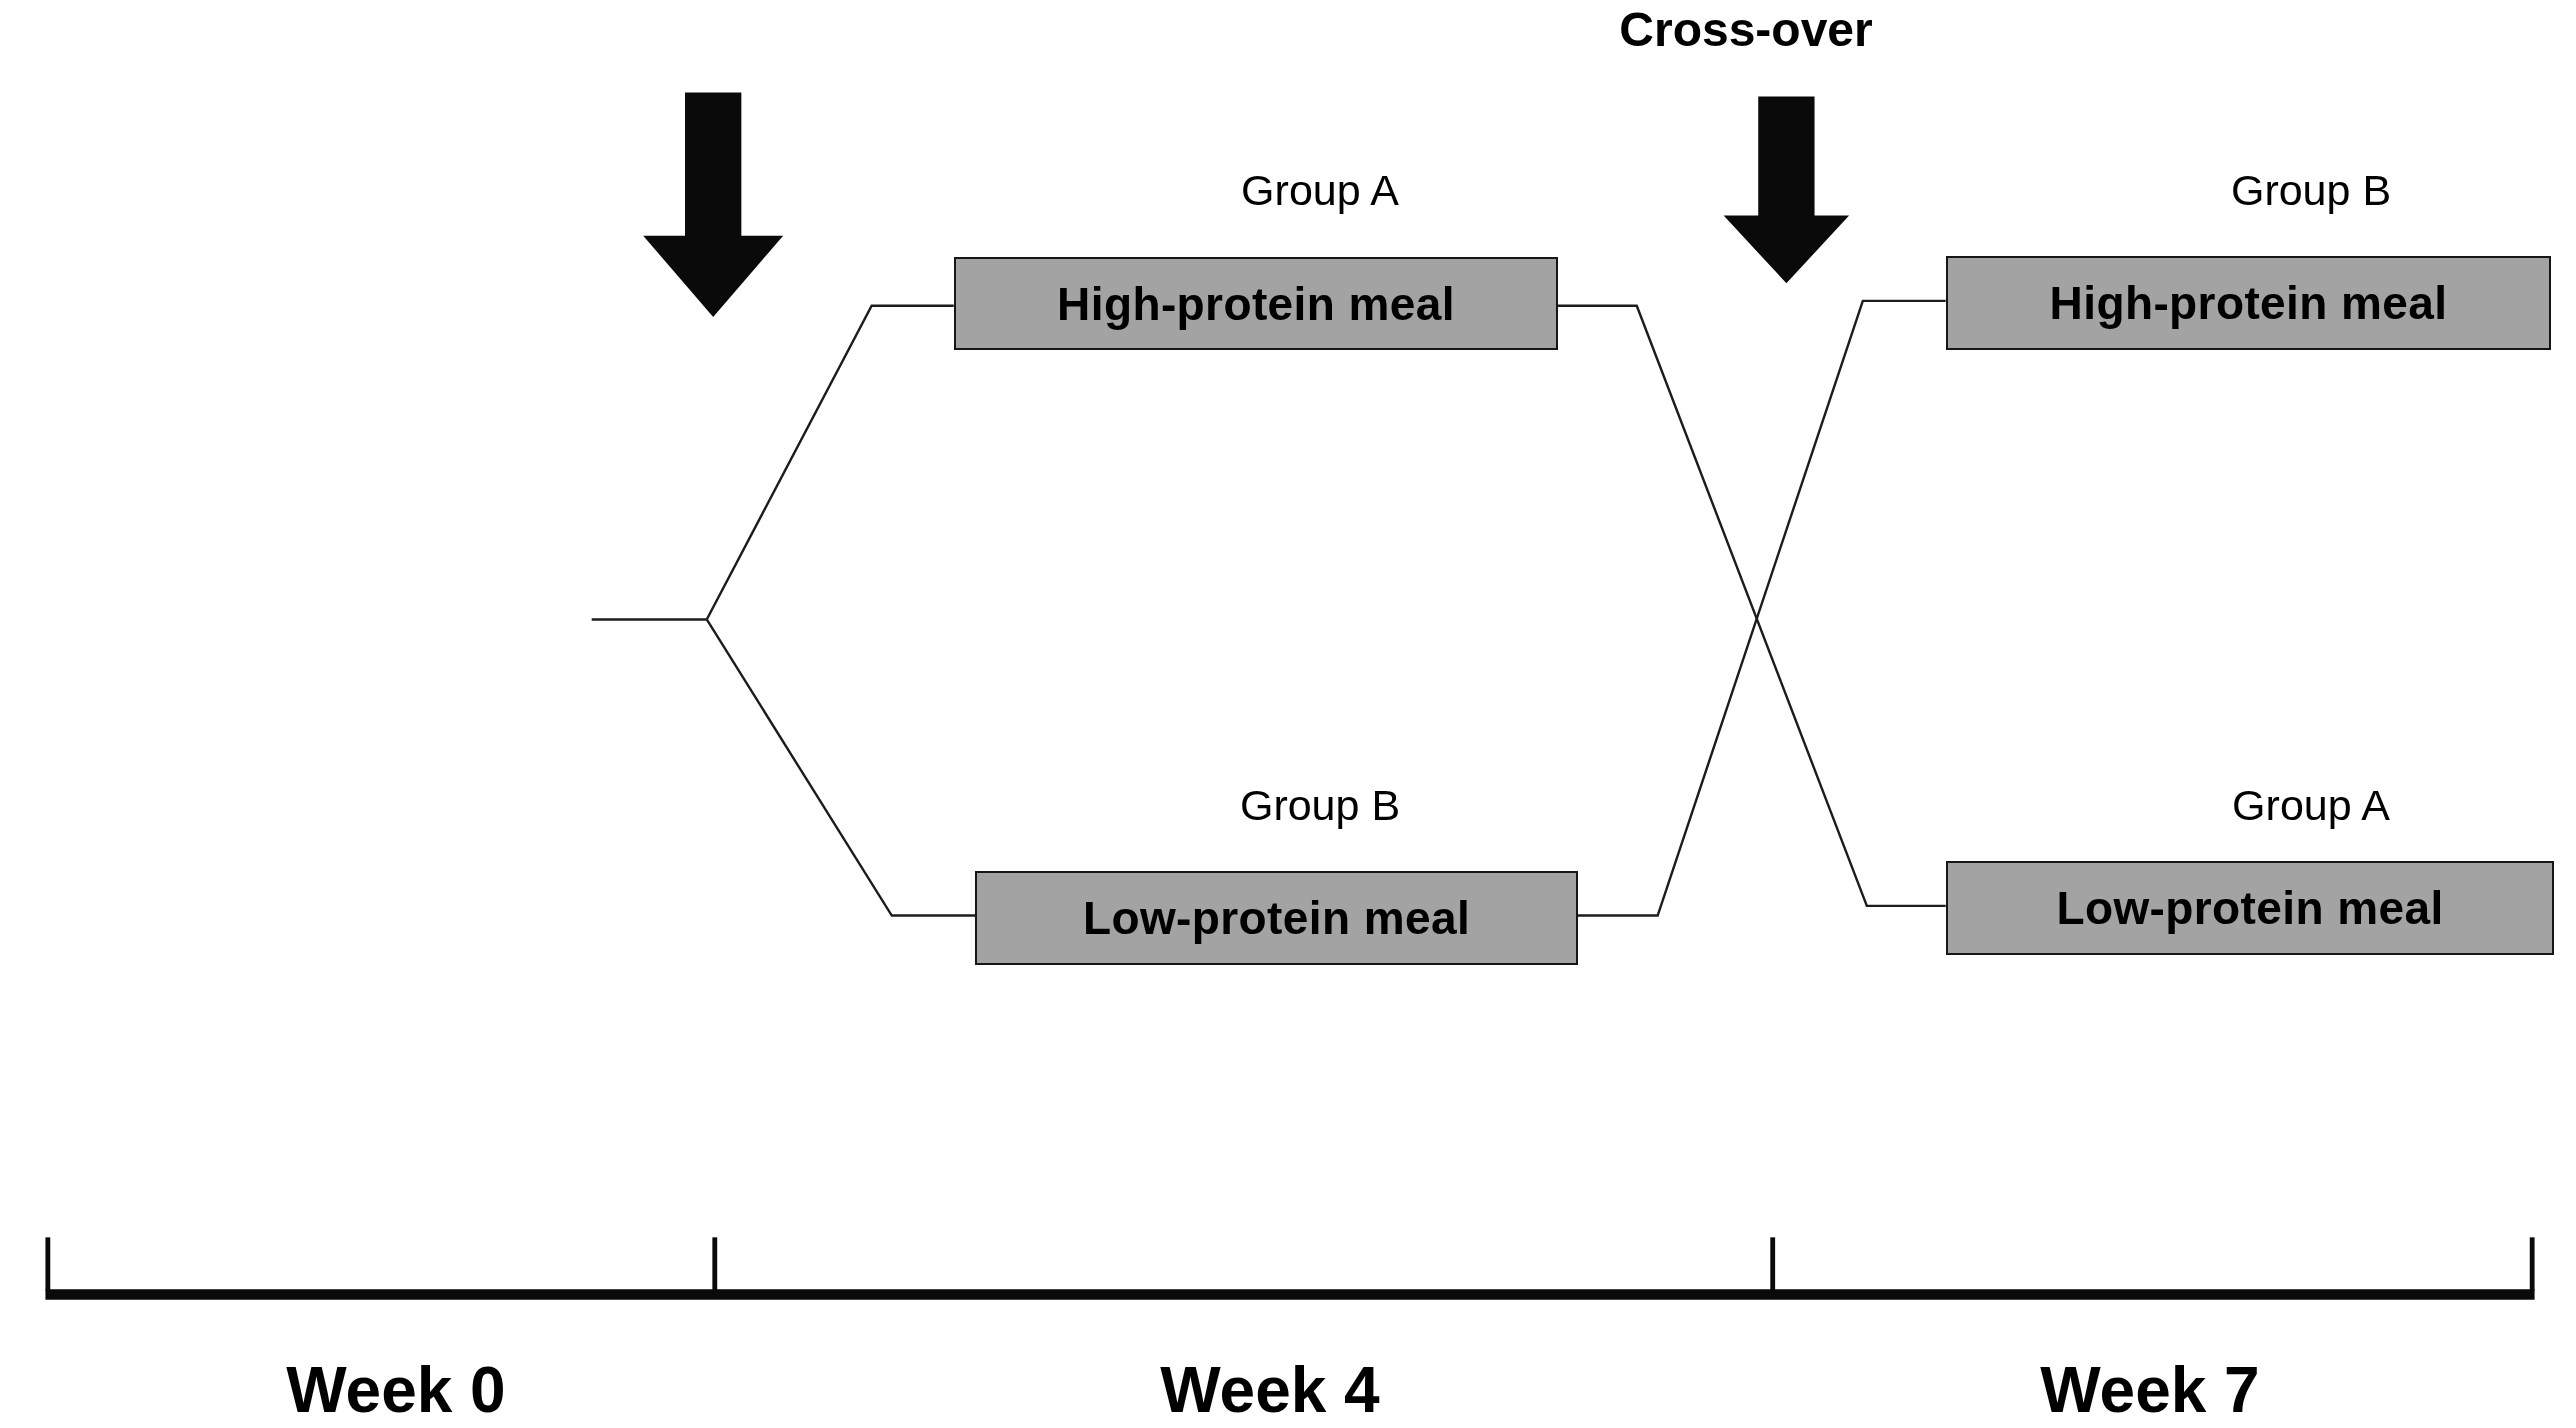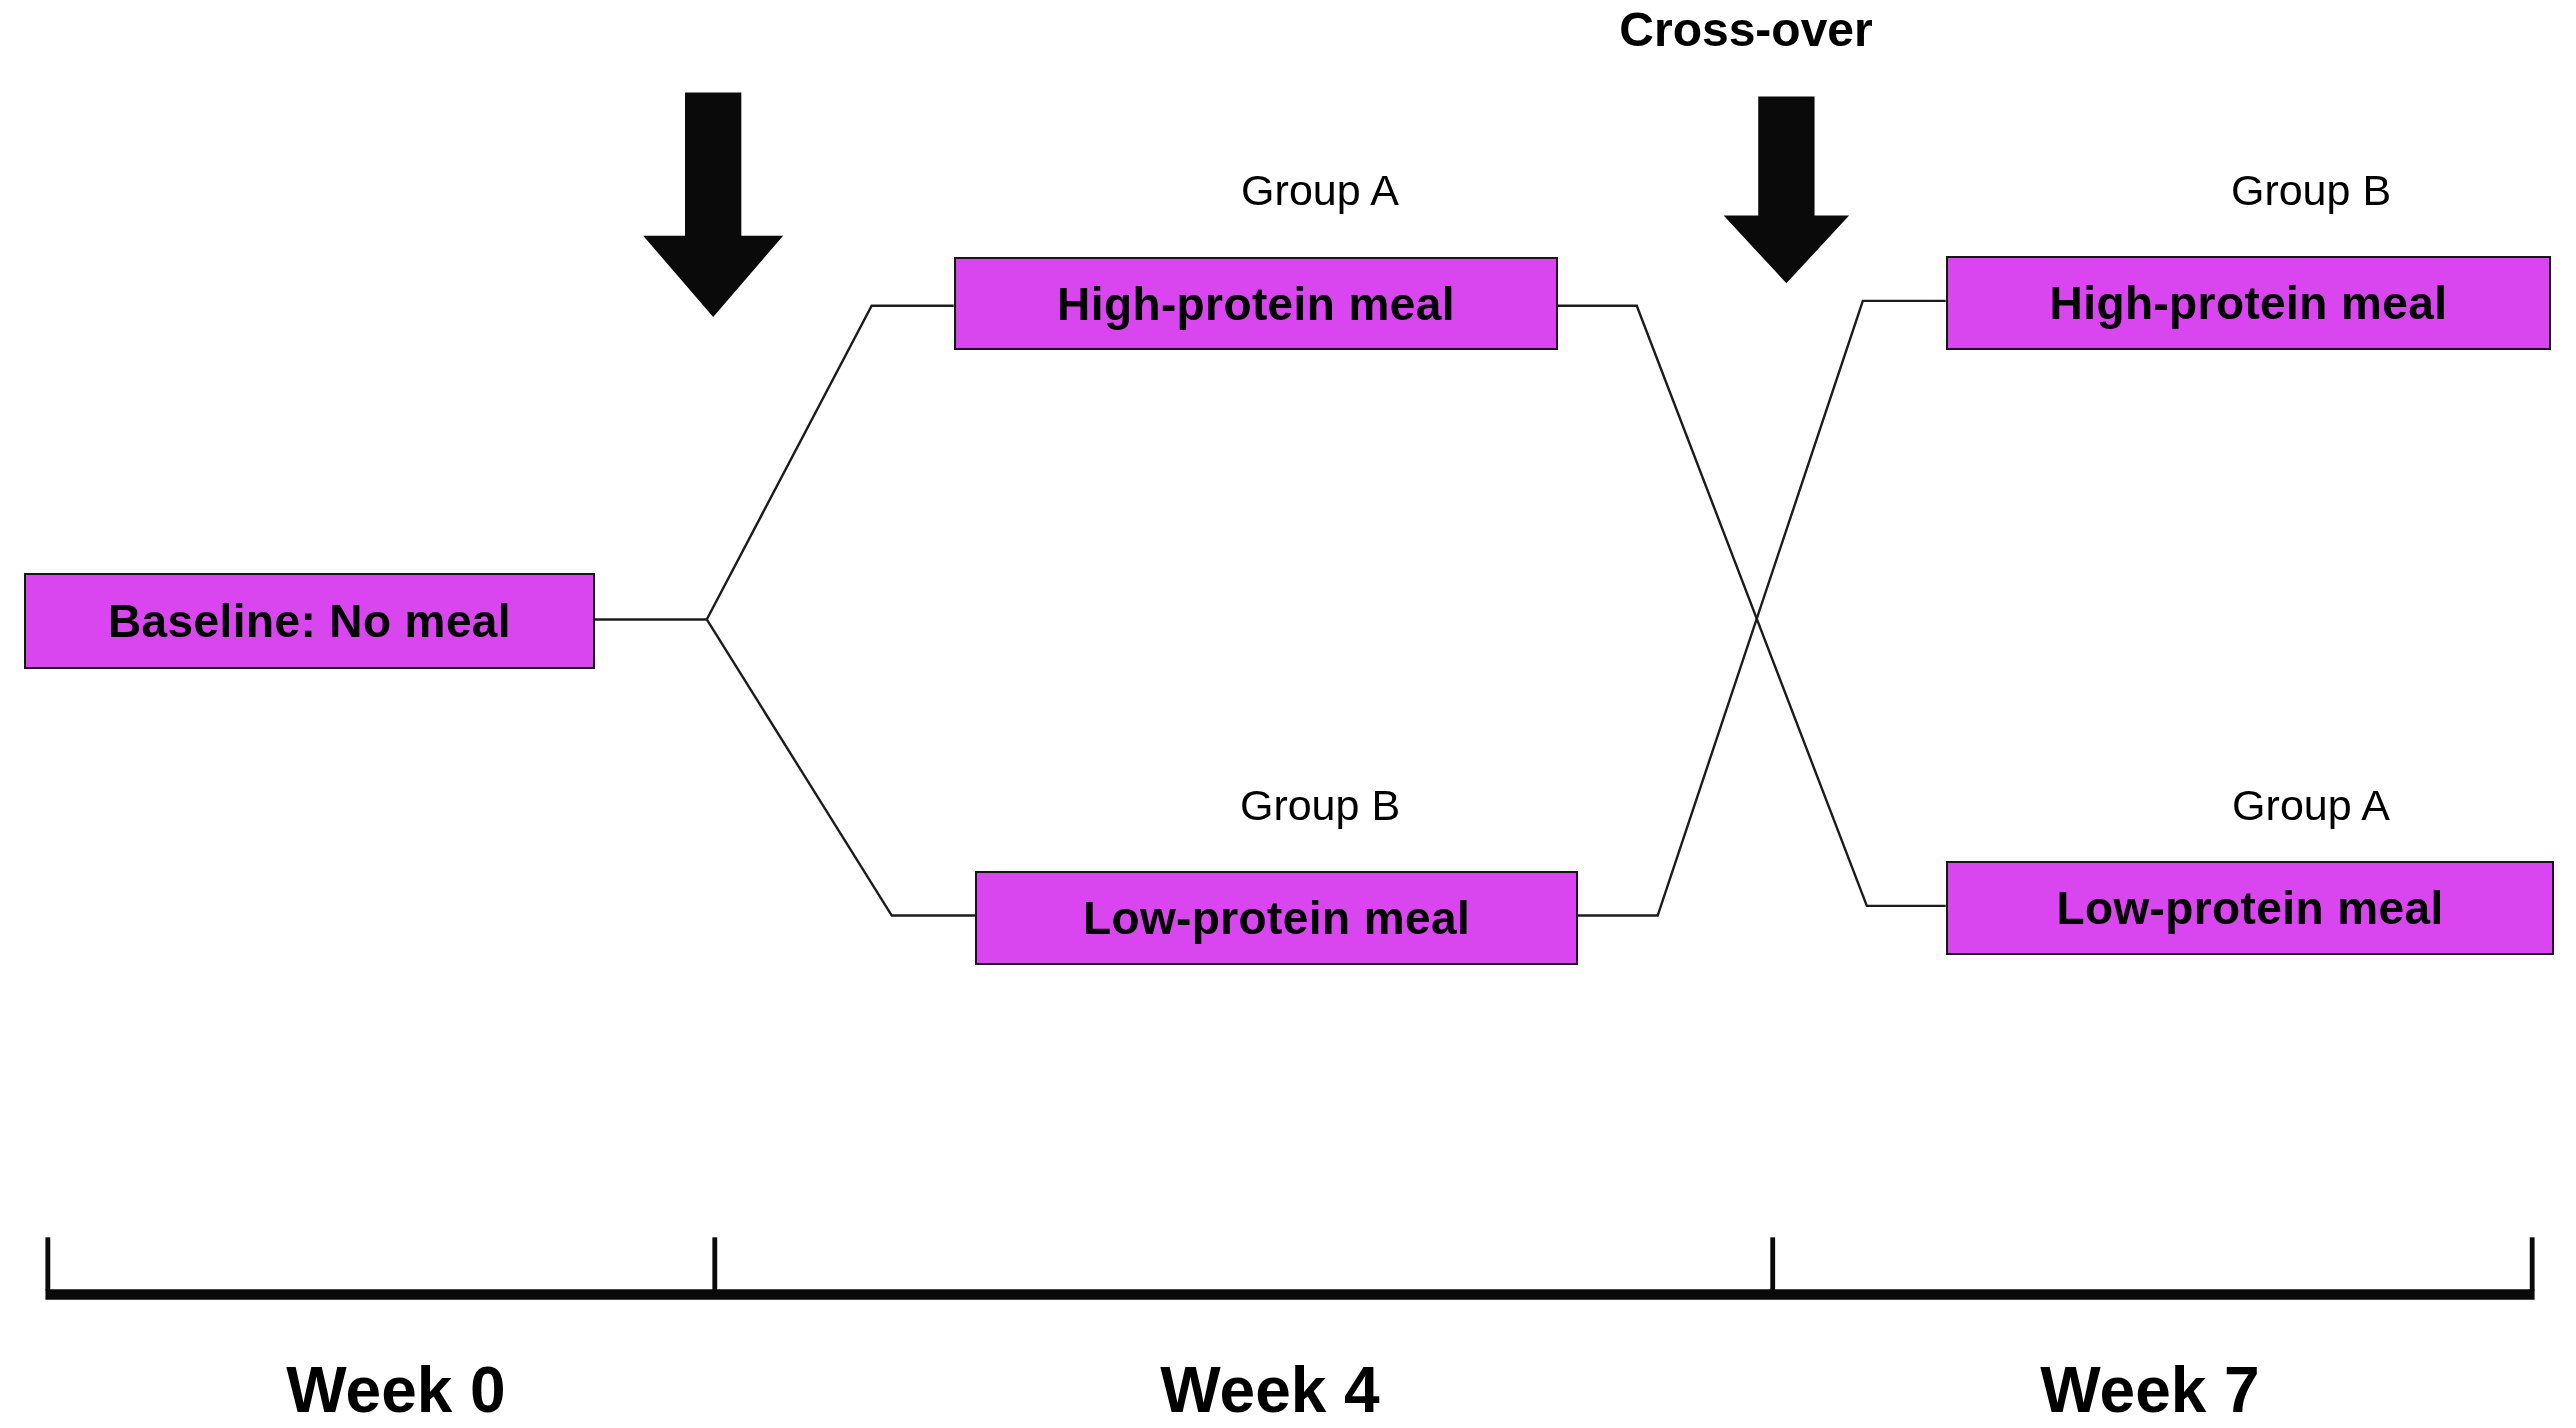--- a/index.html
+++ b/index.html
@@ -20,21 +20,21 @@
   .conn { fill: none; stroke: #1c1c1c; stroke-width: 3; }
   .axis { fill: none; stroke: #0a0a0a; stroke-width: 13; }
   .tick { fill: none; stroke: #0a0a0a; stroke-width: 6; }
   .arrow { fill: #0a0a0a; stroke: none; }
 
   .box {
     position: absolute;
     display: flex;
     align-items: center;
     justify-content: center;
-    background: #d946ef;
+    background: #a3a3a3;
     border: 2.4px solid #161616;
     font-weight: bold;
     font-size: 46px;
     letter-spacing: 0.4px;
     white-space: nowrap;
   }
   .box-baseline { left: 24px;   top: 573px;  width: 567px; height: 92px; }
   .box-hp-left  { left: 954px; top: 257px;  width: 600px; height: 89px; }
   .box-lp-left  { left: 975px; top: 871px; width: 599px; height: 90px; }
   .box-hp-right { left: 1946px; top: 256px;  width: 601px; height: 90px; }
@@ -88,21 +88,20 @@
     <path class="tick" d="M3147 1538 V1604"></path>
   </svg>
 
   <div class="lbl annot lbl-crossover">Cross-over</div>
 
   <div class="lbl group lbl-group-a-top">Group A</div>
   <div class="lbl group lbl-group-b-top">Group B</div>
   <div class="lbl group lbl-group-b-bot">Group B</div>
   <div class="lbl group lbl-group-a-bot">Group A</div>
 
-  <div class="box box-baseline">Baseline: No meal</div>
   <div class="box box-hp-left">High-protein meal</div>
   <div class="box box-lp-left">Low-protein meal</div>
   <div class="box box-hp-right">High-protein meal</div>
   <div class="box box-lp-right">Low-protein meal</div>
 
   <div class="lbl week lbl-week-0">Week 0</div>
   <div class="lbl week lbl-week-1">Week 4</div>
   <div class="lbl week lbl-week-2">Week 7</div>
 
 </div>

